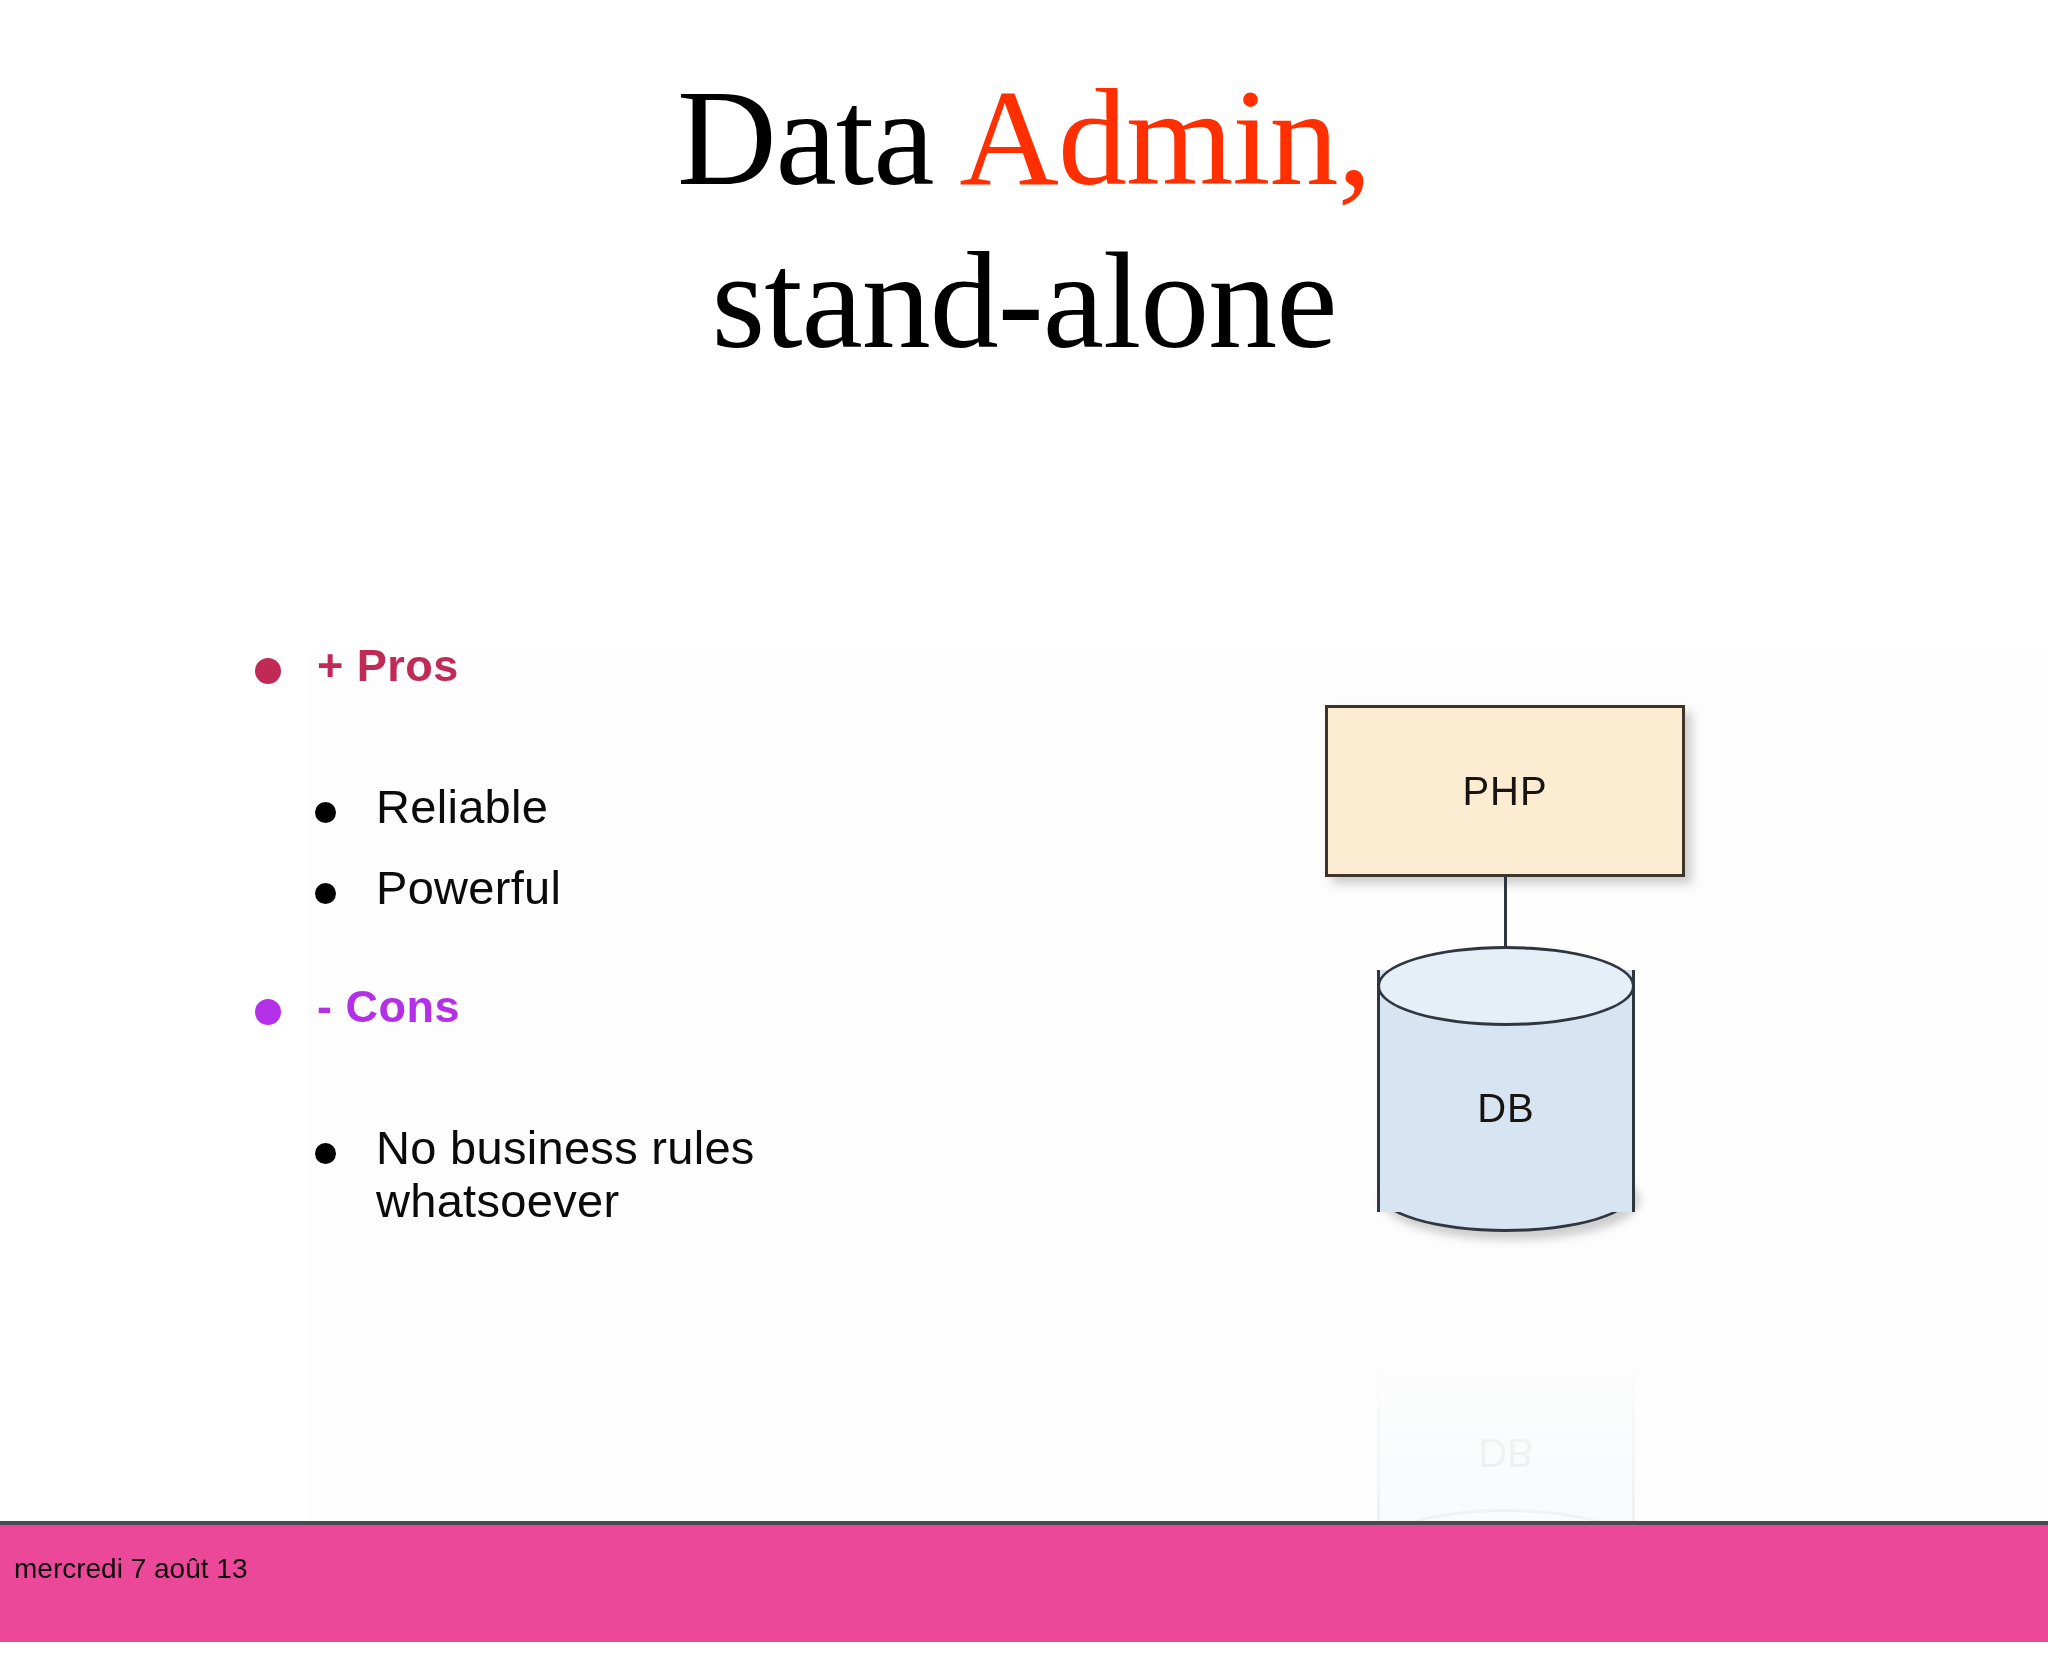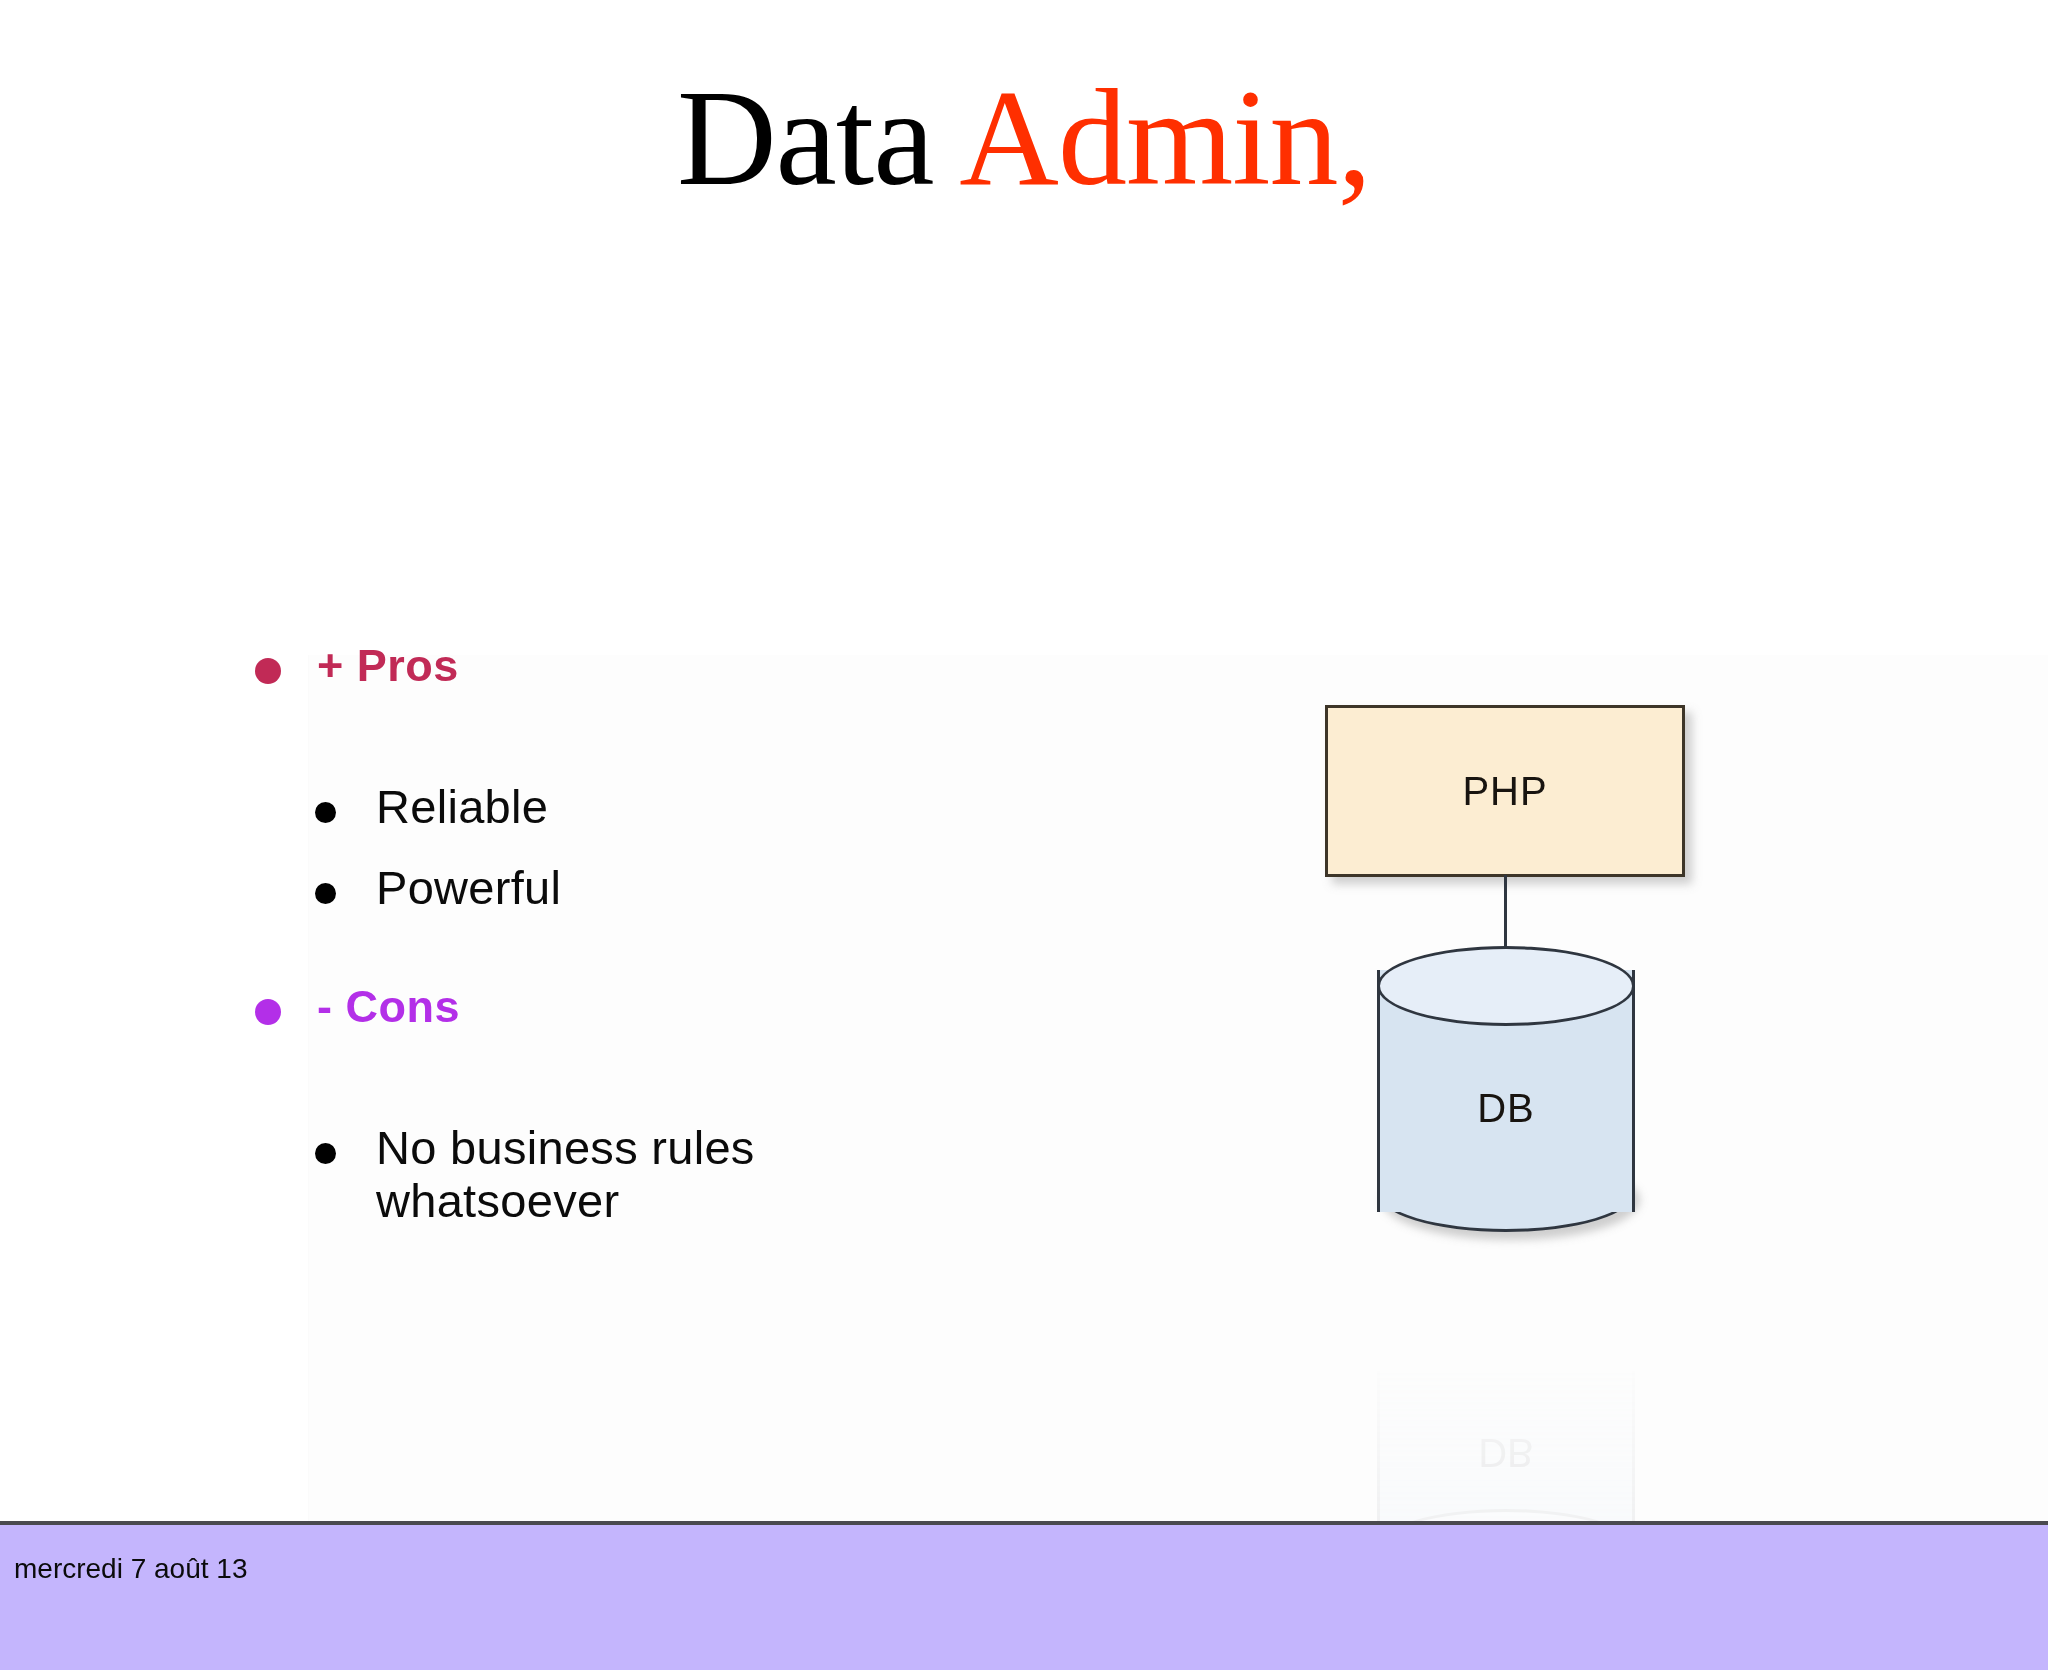--- a/index.html
+++ b/index.html
@@ -259,42 +259,43 @@
     color: #3a4048;
     font-family: "Liberation Sans", sans-serif;
   }
 
   
   #footer {
     position: absolute;
     left: 0;
     top: 1525px;
     width: 2048px;
-    height: 145px;
-    background: #c4b5fd;
+    height: 117px;
+    background: #ec4899;
   }
   #footer-date {
     position: absolute;
     left: 14px;
     top: 28px;
     font-family: "Liberation Sans", sans-serif;
     font-size: 28px;
     color: #0b0b0b;
   }
 </style>
 </head>
 <body>
 
 <div id="slide">
 
   <div id="content-panel-tint"></div>
   <div id="content-panel-edge"></div>
 
   <div id="title">
     <div><span>Data </span><span class="accent">Admin,</span></div>
+    <div>stand-alone</div>
   </div>
 
   <div id="bullet-list">
 
     <div class="lvl1">
       <span class="dot dot-pros"></span>
       <span class="lbl txt-pros">+ Pros</span>
     </div>
 
     <div class="group-gap-a"></div>

